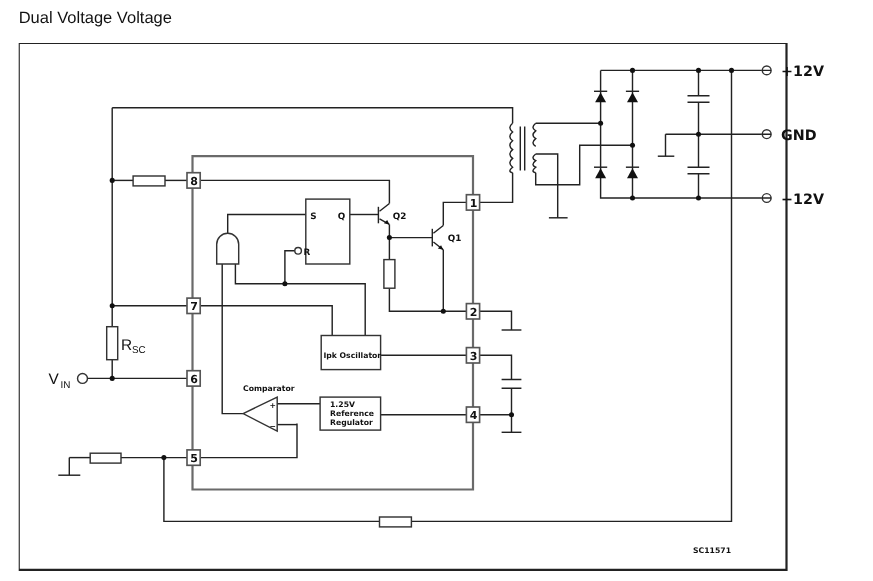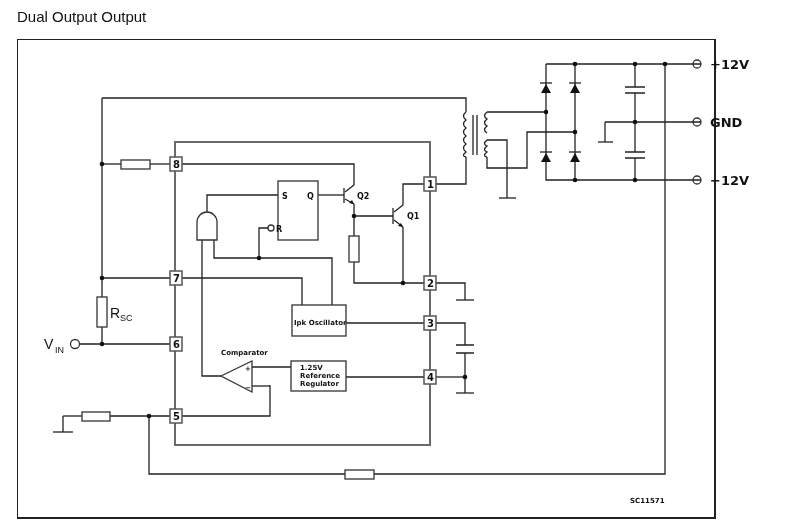--- a/index.html
+++ b/index.html
@@ -17,21 +17,21 @@
   .pinlbl { font: bold 10px "DejaVu Sans", sans-serif; fill: #111; }
   .small { font: bold 7px "DejaVu Sans", sans-serif; fill: #111; }
   .lbl { font: bold 8px "DejaVu Sans", sans-serif; fill: #111; }
   .term { font: bold 13px "DejaVu Sans", sans-serif; fill: #111; }
   .big { font: 14px "Liberation Sans", sans-serif; fill: #111; }
   .tiny { font: 9px "Liberation Sans", sans-serif; fill: #111; }
 </style>
 </head>
 <body>
 
-<div id="title">Dual Output Output</div>
+<div id="title">Dual Voltage Voltage</div>
 <div id="frame"></div>
 
 <svg width="794" height="528" viewBox="0 0 794 528">
 
   <g>
     <path class="g" d="M175,142 H430 V445 H175 Z"></path>
   </g>
 
   <g>
     <path class="w" d="M102,98 H466 V112"></path>

